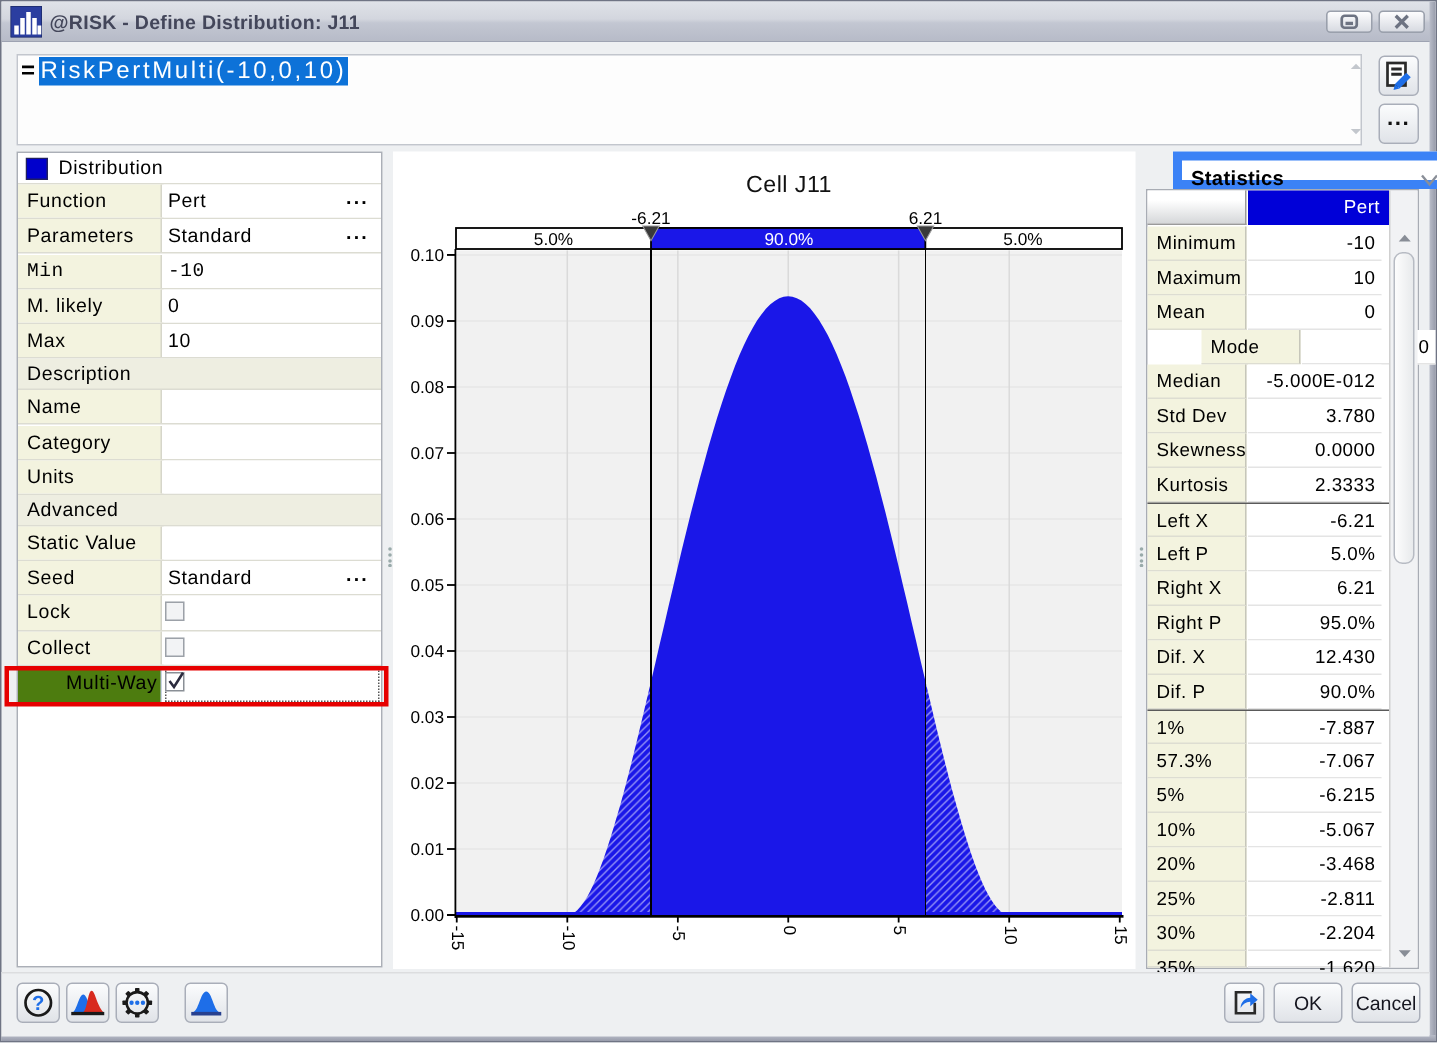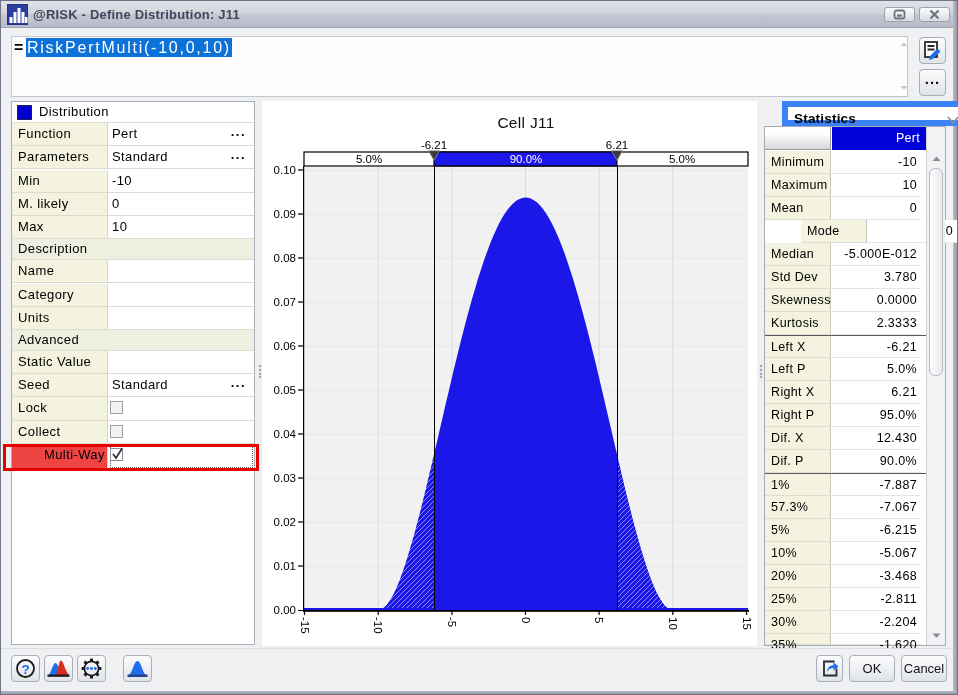--- a/index.html
+++ b/index.html
@@ -92,21 +92,21 @@
   <div style="position:absolute;left:27px;top:2px;">Distribution</div>
 </div>
 <div class="prow pbord" style="top:21px;height:23.3px;">
       <div class="plab">Function</div>
       <div class="pval">Pert<span class="dots">...</span></div>
     </div>
 <div class="prow pbord" style="top:44.3px;height:23.2px;">
       <div class="plab">Parameters</div>
       <div class="pval">Standard<span class="dots">...</span></div>
     </div>
-<div class="prow pbord" style="top:67.5px;height:23.3px;">
+<div class="prow pbord" style="top:67.5px;height:23.3px;font-family:Liberation Mono, monospace;">
       <div class="plab">Min</div>
       <div class="pval">-10</div>
     </div>
 <div class="prow pbord" style="top:90.8px;height:23.2px;">
       <div class="plab">M. likely</div>
       <div class="pval">0</div>
     </div>
 <div class="prow pbord" style="top:114px;height:23.2px;">
       <div class="plab">Max</div>
       <div class="pval">10</div>
@@ -139,21 +139,21 @@
         <span class="cb"></span>
       </div>
     </div>
 <div class="prow pbord" style="top:295.4px;height:23.2px;">
       <div class="plab">Lock</div>
       <div class="pval">
         <span class="cb"></span>
       </div>
     </div>
 <div class="prow" style="top:341.9px;height:25.5px;">
-      <div class="plab" style="background:#ef4444;border-right-color:#c8d4e2;padding-left:32px;">Multi-Way</div>
+      <div class="plab" style="background:#4d7c0f;border-right-color:#c8d4e2;padding-left:32px;">Multi-Way</div>
       <div class="pval" style="outline:1px dotted #555;outline-offset:-2px;">
         <span class="cb" style="background:#fff;border-color:#8a8f96;"></span>
   <svg style="position:absolute;left:1px;top:3px" width="15" height="15">
           <path d="M3 7 L6 11 L12 1.5" fill="none" stroke="#2b2b3e" stroke-width="1.7"></path>
         </svg>
       </div>
     </div>
 </div>
 <div class="abs" style="left:3px;top:444px;width:256px;height:27px;border:3.5px solid #e60000;"></div>
 <svg class="abs" style="left:258px;top:364px" width="5" height="14">

